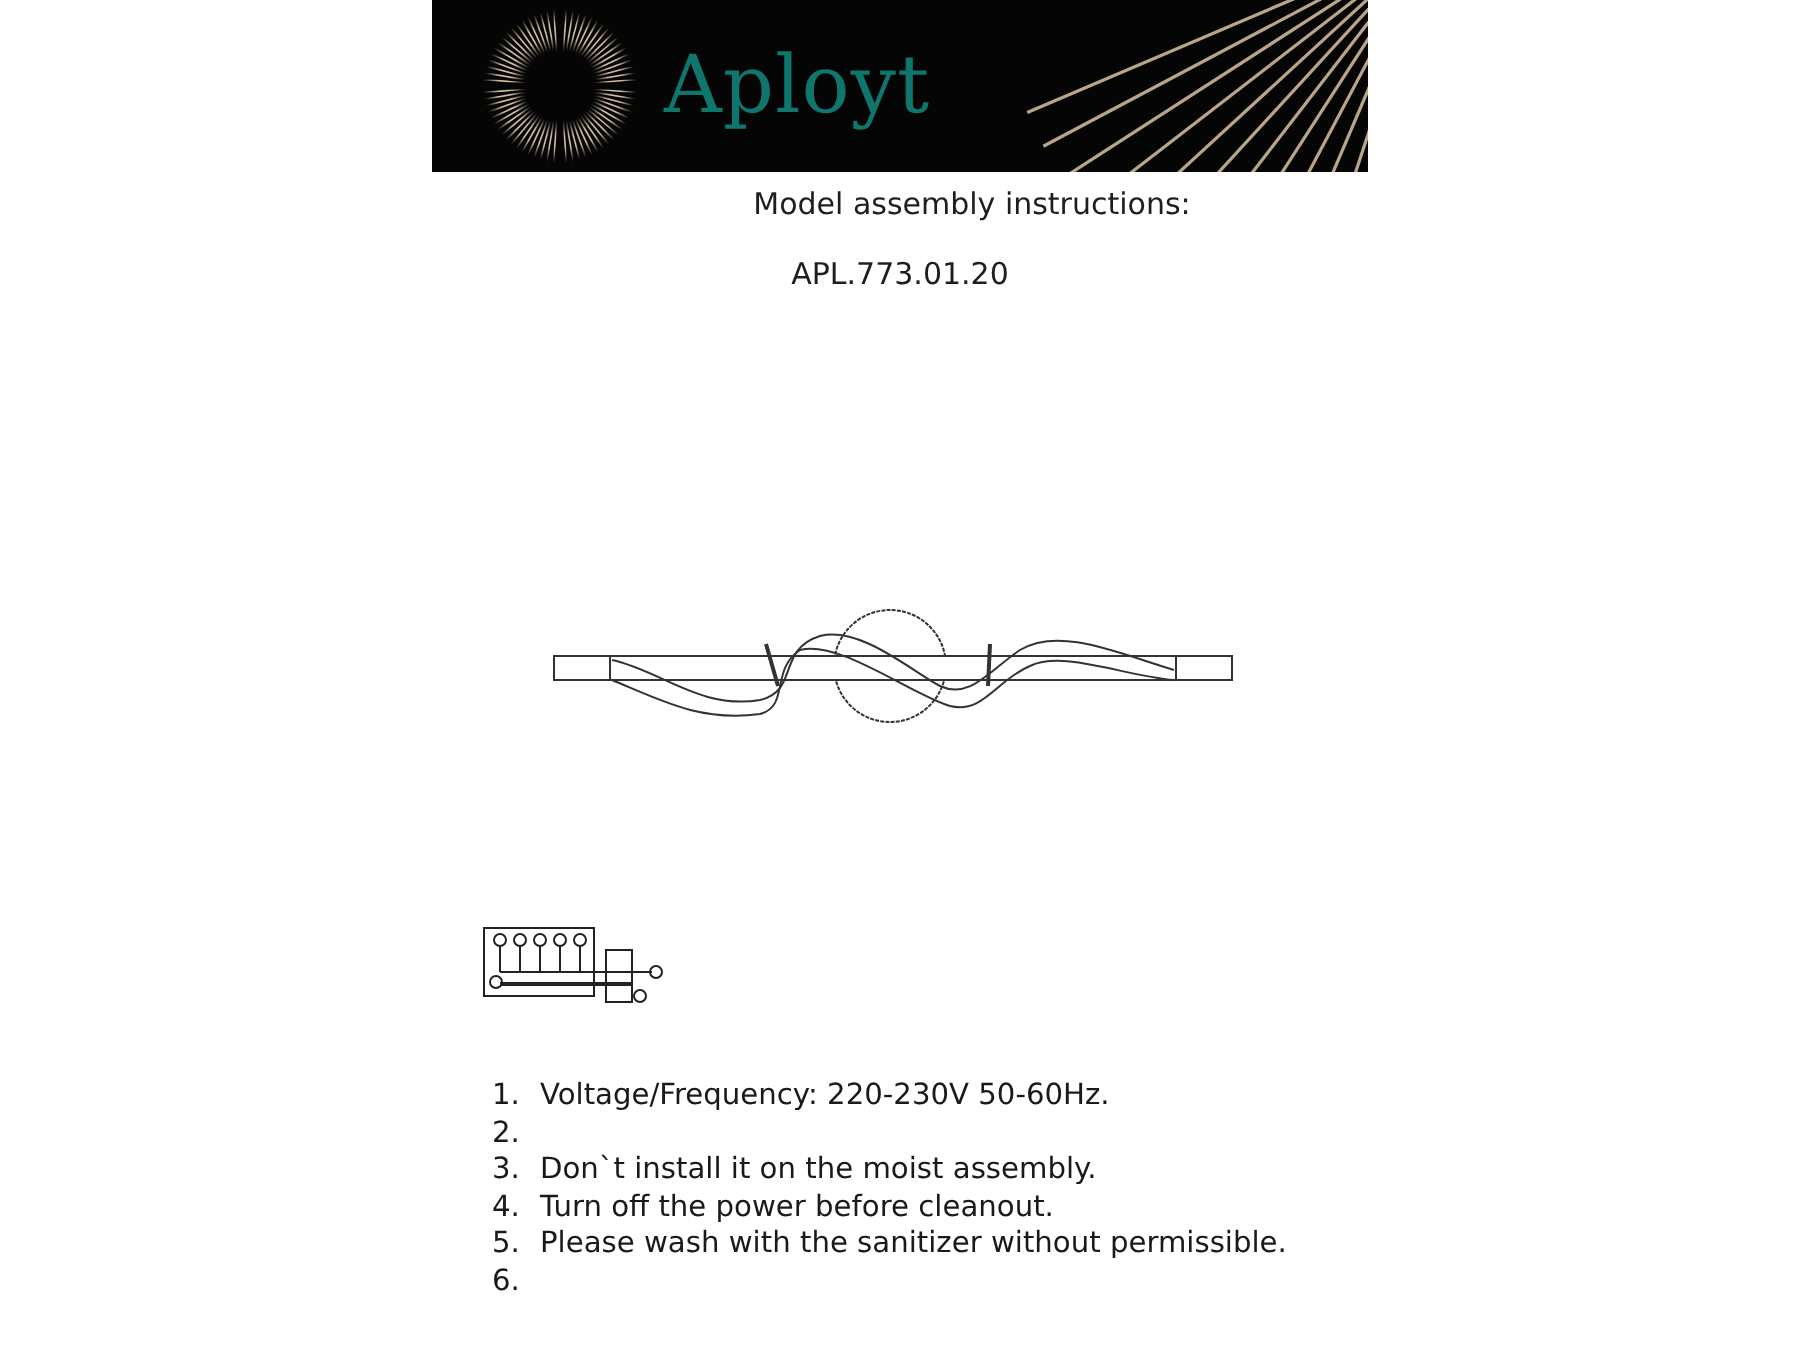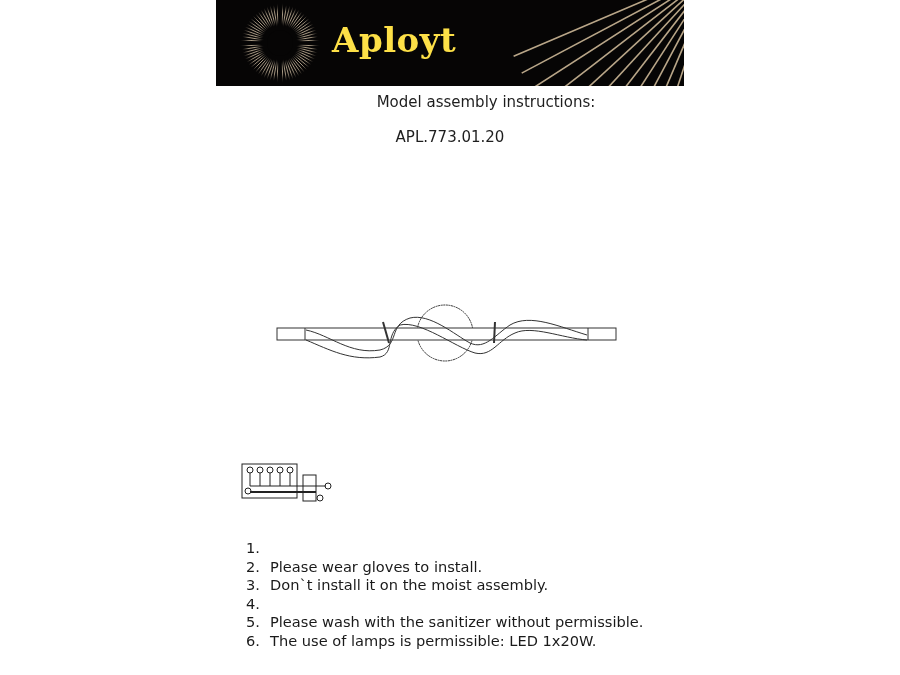--- a/index.html
+++ b/index.html
@@ -1,19 +1,19 @@
 <!DOCTYPE html>
 <html><head>
 <meta charset="utf-8">
 <style>
   html, body { margin:0; padding:0; background:#ffffff; }
   body { width:900px; height:675px; position:relative; overflow:hidden; font-family:"DejaVu Sans", sans-serif; color:#1a1a1a; }
   .banner { position:absolute; left:216px; top:0; width:468px; height:86px; background:#060505; overflow:hidden; }
   .banner svg { position:absolute; left:0; top:0; }
-  .brand { position:absolute; left:116px; top:20px; font-family:"DejaVu Serif", serif; font-size:34px; color:#fde047; font-weight:700; letter-spacing:0.5px; }
+  .brand { position:absolute; left:116px; top:20px; font-family:"DejaVu Serif", serif; font-size:40px; color:#0f766e; font-weight:400; letter-spacing:0.5px; }
   .title { position:absolute; left:0; width:900px; text-align:center; font-size:15px; line-height:19px; color:#1e1e1e; }
   .title.t1 { top:93px;margin-left:36px; }
   .title.t2 { top:128px; }
   .drawing { position:absolute; left:270px; top:295px; }
   .wiring { position:absolute; left:240px; top:462px; }
   .instructions { position:absolute; left:246px; top:539px; margin:0; padding:0; list-style:none; font-size:14.6px; line-height:18.5px; }
   .instructions li { display:flex; }
   .instructions .num { width:24px; }
 </style>
 </head>
@@ -154,33 +154,33 @@
   <rect x="63" y="13" width="13" height="26"></rect>
   <line x1="10" y1="24" x2="86" y2="24"></line>
   <line x1="10" y1="30" x2="76" y2="30" stroke-width="2"></line>
   <circle cx="88" cy="24" r="3"></circle>
   <circle cx="80" cy="36" r="3"></circle>
 </svg>
 
 <ol class="instructions">
   <li>
       <span class="num">1.</span>
+      <span>Voltage/Frequency: 220-230V 50-60Hz.</span>
     </li>
   <li>
       <span class="num">2.</span>
-      <span>Please wear gloves to install.</span>
     </li>
   <li>
       <span class="num">3.</span>
       <span>Don`t install it on the moist assembly.</span>
     </li>
   <li>
       <span class="num">4.</span>
+      <span>Turn off the power before cleanout.</span>
     </li>
   <li>
       <span class="num">5.</span>
       <span>Please wash with the sanitizer without permissible.</span>
     </li>
   <li>
       <span class="num">6.</span>
-      <span>The use of lamps is permissible: LED 1x20W.</span>
     </li>
 </ol>
 
 </body></html>

